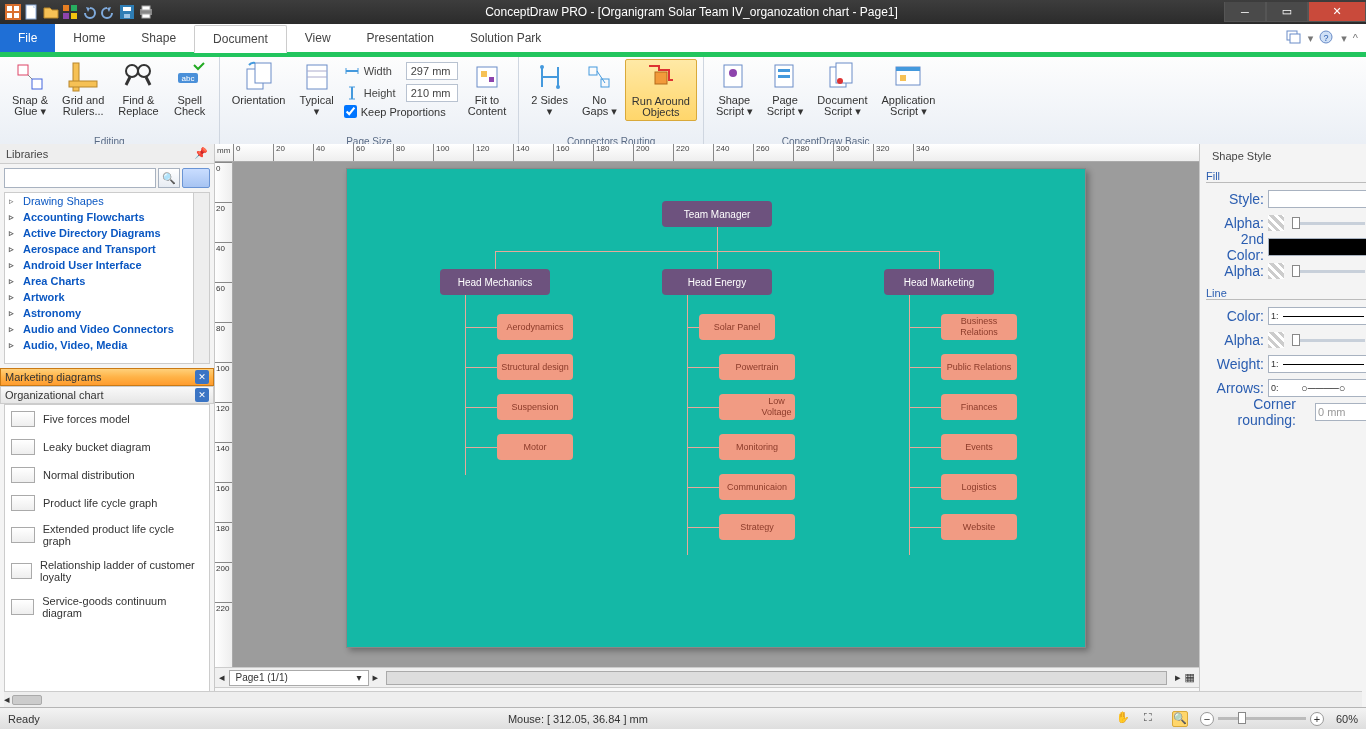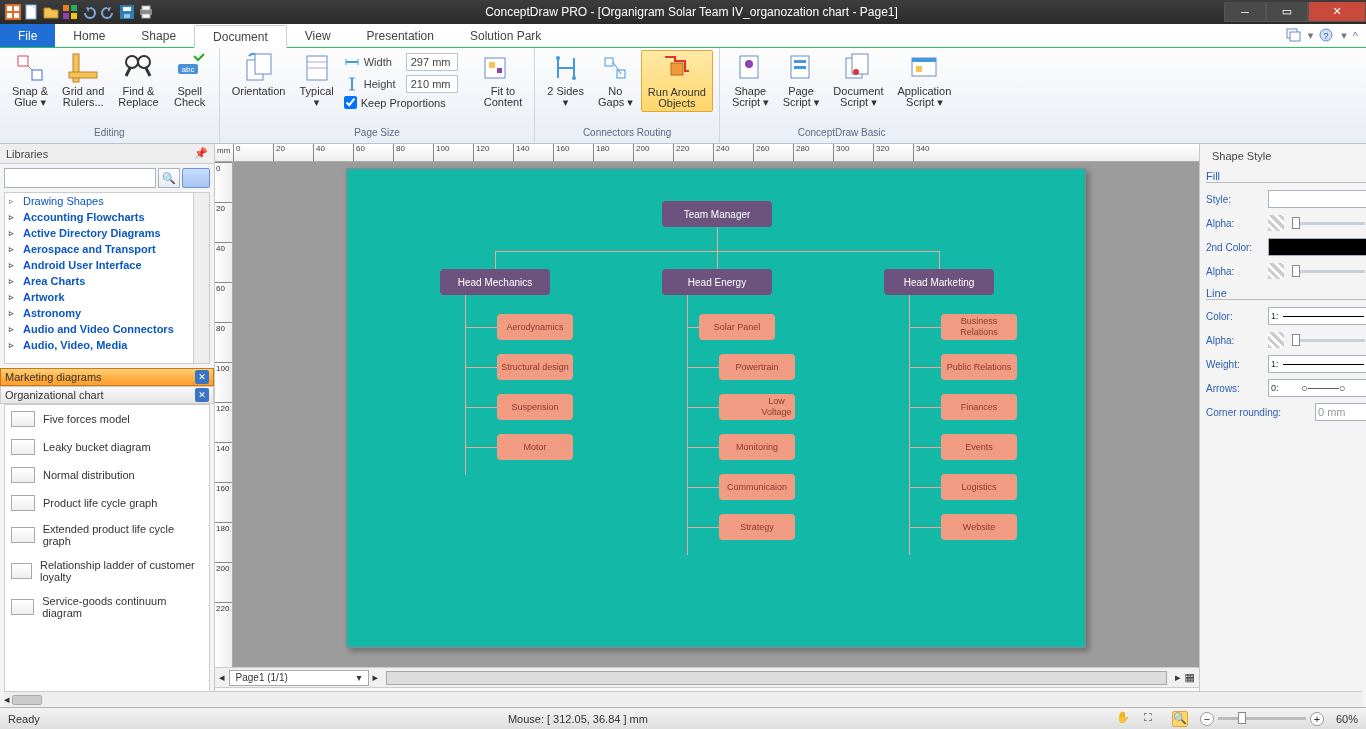--- a/index.html
+++ b/index.html
@@ -9,21 +9,21 @@
 .titlebar { height:24px; background:linear-gradient(#3d3d3d,#2b2b2b); display:flex; align-items:center; }
 .qat { display:flex; gap:1px; padding:0 4px; }
 .qat-btn { width:18px; height:18px; display:flex; align-items:center; justify-content:center; }
 .title-text { flex:1; text-align:center; color:#fff; font-size:12px; }
 .win-controls { display:flex; }
 .win-btn { width:42px; height:20px; display:flex; align-items:center; justify-content:center; color:#fff; border:1px solid #555; border-top:none;}
 .win-close { background:#c94a3b; width:58px;}
 .win-min,.win-max{ background:#4a4a4a;}
 
 
-.menubar { height:24px; background:#fff; border-bottom:1px solid #22c55e; display:flex; align-items:stretch; }
+.menubar { height:33px; background:#fff; border-bottom:5px solid #22c55e; display:flex; align-items:stretch; }
 .file-tab { background:#1f6fd6; color:#fff; padding:0 18px; display:flex; align-items:center; font-size:12px; }
 .tab { padding:0 18px; display:flex; align-items:center; font-size:12px; color:#444;text-align:center; }
 .tab.active { border:1px solid #ccc; border-bottom:1px solid #fff; background:#fff; position:relative; top:1px; border-radius:2px 2px 0 0;}
 .tab-right { margin-left:auto; display:flex; gap:6px; padding-right:8px; align-items:center;}
 .tab-right .tb{width:16px;height:16px;}
 
 
 .ribbon { height:96px; background:linear-gradient(#fdfdfd,#e9eef5); border-bottom:1px solid #b9c4d2; display:flex; }
 .ribbon-group { border-right:1px solid #cfd6e0; padding:2px 6px; display:flex; flex-direction:column; }
 .rg-body { flex:1; display:flex; align-items:flex-start; gap:2px; }
@@ -83,21 +83,21 @@
 .hbar{flex:1;height:14px;background:#ddd;border:1px solid #aaa;margin:0 4px;}
 
 .color-strip{height:20px;display:flex;align-items:center;border-top:1px solid #ccc;background:#f8f8f8;padding:0 4px;gap:1px;}
 .sw{width:14px;height:14px;border:1px solid #888;}
 
 
 .right-pane{width:208px;background:#f4f4f4;border-left:1px solid #c8c8c8;display:flex;}
 .rp-body{flex:1;padding:2px 6px;font-size:11px;}
 .prop-head{font-size:11px;color:#2a5db0;border-bottom:1px solid #bbb;margin:4px 0;}
 .prop-row{display:flex;align-items:center;gap:4px;height:24px;}
-.prop-row .plbl{width:58px;text-align:left;color:#2a5db0;font-size:10px;}
+.prop-row .plbl{width:58px;text-align:right;color:#2a5db0;font-size:14px;}
 .prop-row .pctl{flex:1;height:18px;border:1px solid #a8b2c0;background:#fff;display:flex;align-items:center;padding:0 2px;}
 .prop-row .drop{width:14px;text-align:center;color:#555;}
 .prop-row .pctl.dark{background:#000;}
 .prop-row .sli{flex:1;height:18px;display:flex;align-items:center;padding:0 4px;}
 .prop-row .sli .track{flex:1;height:3px;background:#c8d0da;position:relative;}
 .prop-row .sli .thumb{width:8px;height:12px;background:#fff;border:1px solid #888;position:absolute;left:0;top:-5px;}
 .hatch{background:repeating-linear-gradient(45deg,#ccc 0 3px,#fff 3px 6px);width:16px;height:16px;}
 
 
 .statusbar{position:absolute;bottom:0;left:0;right:0;height:22px;background:linear-gradient(#f3f3f3,#dedede);border-top:1px solid #b5b5b5;display:flex;align-items:center;font-size:11px;padding:0 8px;gap:12px;}
@@ -288,21 +288,21 @@
             <input type="checkbox" checked="" style="">
             <span>Keep Proportions</span>
           </label>
       </div>
       <div class="big-btn">
           <svg class="icon32">
             <rect x="6" y="6" width="20" height="20" fill="#fff" stroke="#6a8cc7"></rect>
             <rect x="10" y="10" width="6" height="6" fill="#f6c155"></rect>
             <rect x="18" y="16" width="5" height="5" fill="#8e44ad"></rect>
           </svg>
-          <span style="white-space:pre-line;margin-left:16px;">Fit to
+          <span style="white-space:pre-line;">Fit to
 Content</span>
         </div>
     </div>
     <div class="rg-label">Page Size</div>
   </div>
 
   <div class="ribbon-group">
     <div class="rg-body">
       <div class="big-btn">
           <svg class="icon32">

